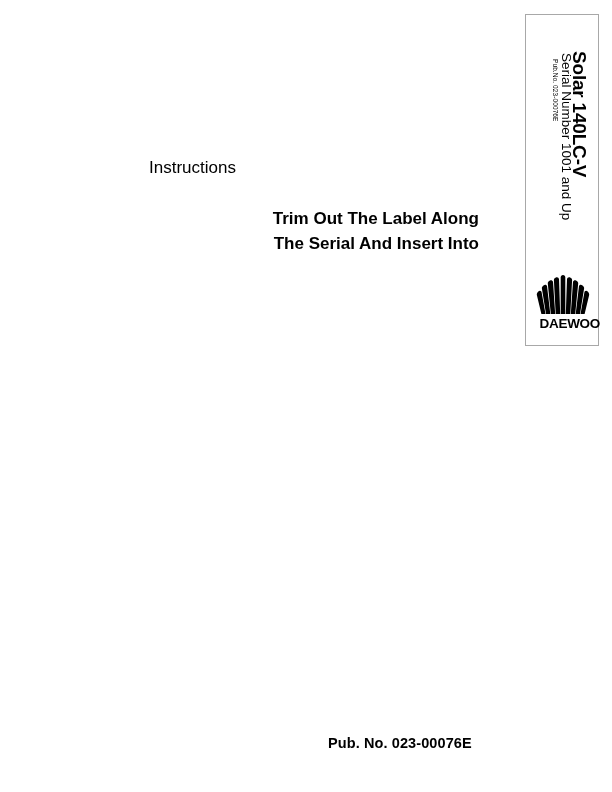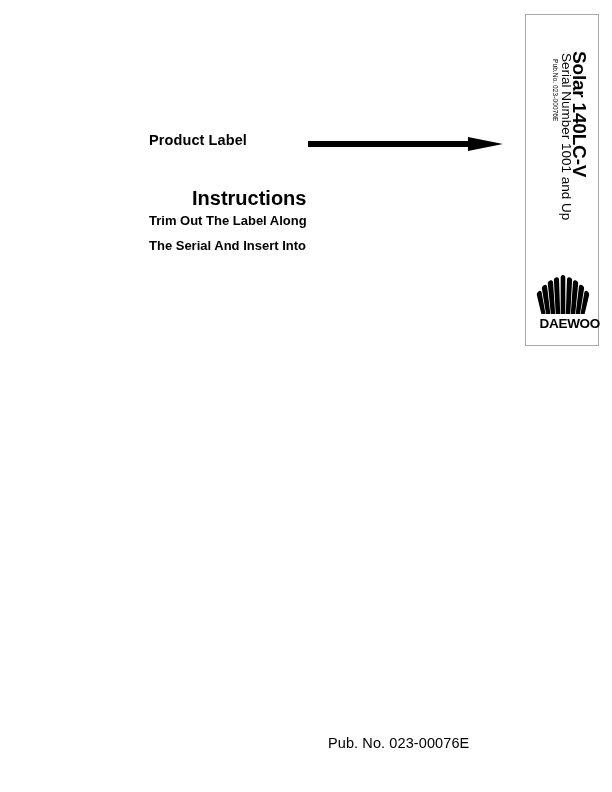--- a/index.html
+++ b/index.html
@@ -66,30 +66,31 @@
     top: 0px;
     width: 0;
     height: 0;
     border-top: 7px solid transparent;
     border-bottom: 7px solid transparent;
     border-left: 35px solid #000;
   }
 
   .instructions-heading {
     margin-top: 28px;
-    font-size: 20px;
-    font-weight: bold;
+    font-size: 17px;
+    font-weight: normal;
     line-height: 20px;
-    margin-left: 43px;
   }
 
   .instructions-body {
-    font-size: 13px;
+    margin-top: 28px;
+    font-size: 17px;
     font-weight: bold;
     line-height: 25px;
+    text-align: right;
   }
   .instructions-body div {
     white-space: nowrap;
   }
 
   
   .spine-box {
     position: absolute;
     left: 525px;
     top: 14px;
@@ -159,38 +160,31 @@
     letter-spacing: -0.3px;
     line-height: 14px;
   }
 
   
   .footer-pub {
     position: absolute;
     left: 328px;
     top: 735px;
     font-size: 14.5px;
-    font-weight: normal;
+    font-weight: bold;
     letter-spacing: 0.1px;
   }
 </style>
 </head>
 <body>
 
 <div class="page">
 
   <div class="instructions-block">
 
-    <div class="label-line">
-      <span class="title">Product Label</span>
-      <span class="arrow">
-        <span class="shaft"></span>
-        <span class="head"></span>
-      </span>
-    </div>
 
     <div class="instructions-heading">Instructions</div>
 
     <div class="instructions-body">
       <div>Trim Out The Label Along</div>
       <div>The Serial And Insert Into</div>
     </div>
 
   </div>
 

